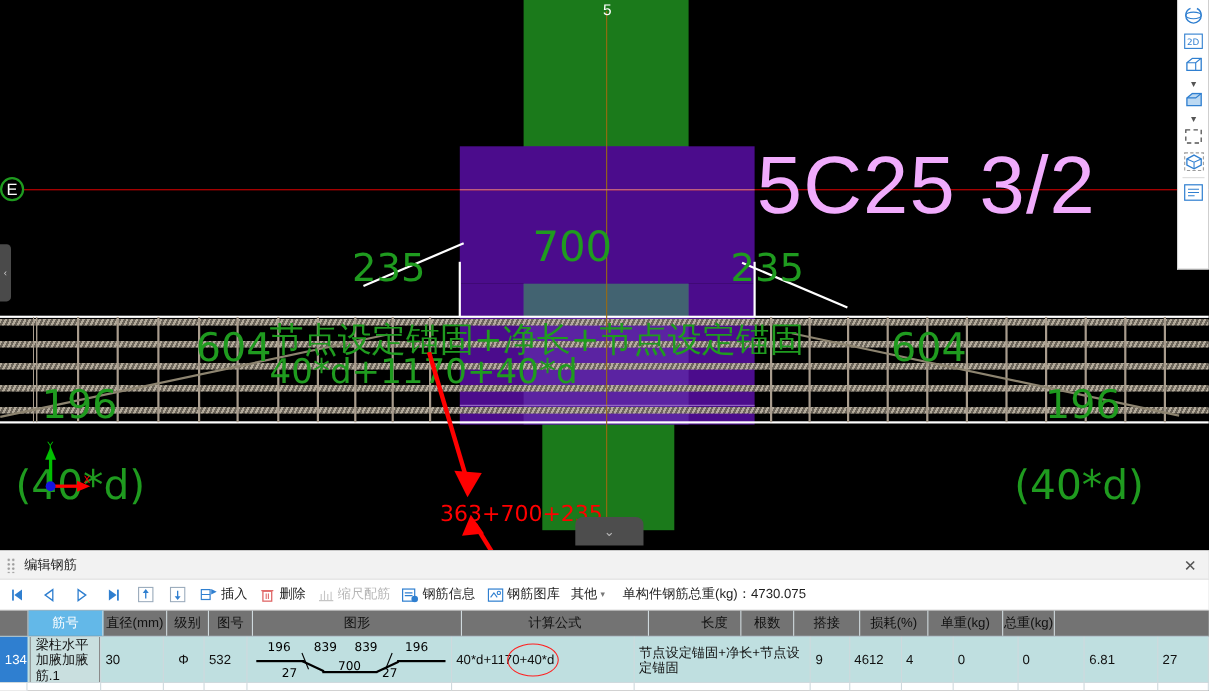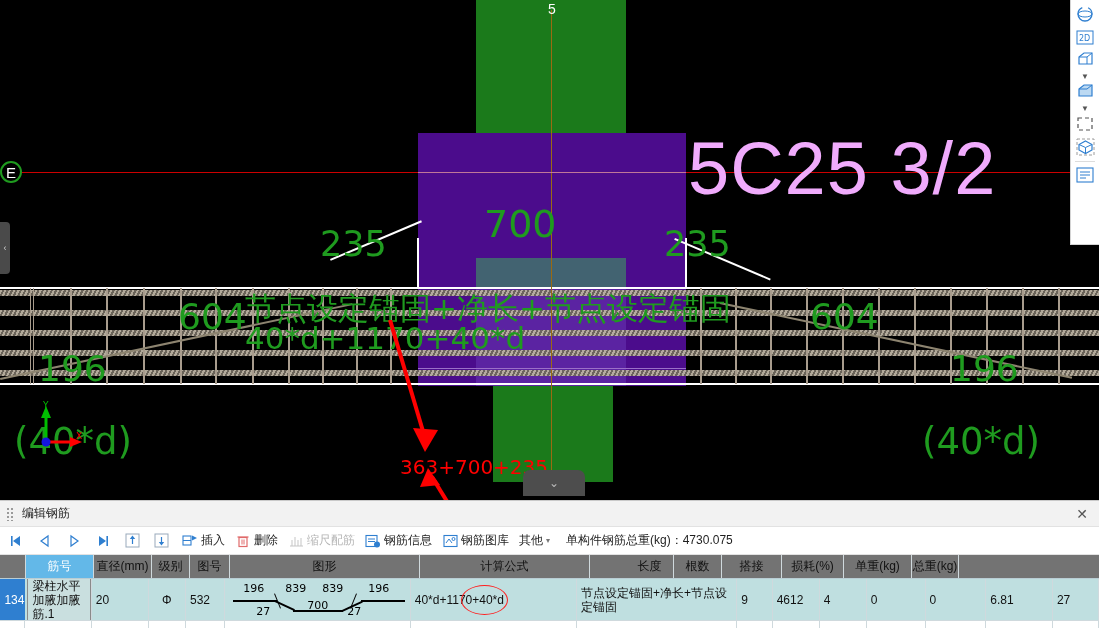--- a/index.html
+++ b/index.html
@@ -548,21 +548,21 @@
         <div class="gh" style="width:62px;">损耗(%)</div>
         <div class="gh" style="width:68px;">单重(kg)</div>
         <div class="gh" style="width:47px;">总重(kg)</div>
       </div>
 
       <div class="grid-row">
         <div id="rownum" style="width:26px;">134</div>
         <div class="gc" style="width:68px; padding:0;">
           <div id="namecell" style="width:76px; margin-left:2px;">梁柱水平加腋加腋筋.1</div>
         </div>
-        <div class="gc" style="width:58px;">20</div>
+        <div class="gc" style="width:58px;">30</div>
         <div class="gc c" style="width:38px;">Φ</div>
         <div class="gc" style="width:40px;">532</div>
         <div class="gc" style="width:190px; padding:0;">
           <div class="shape-wrap">
             <span style="left:18px; top:3px;">196</span>
             <span style="left:60px; top:3px;">839</span>
             <span style="left:97px; top:3px;">839</span>
             <span style="left:143px; top:3px;">196</span>
             <span style="left:31px; top:26px;">27</span>
             <span style="left:82px; top:20px;">700</span>

